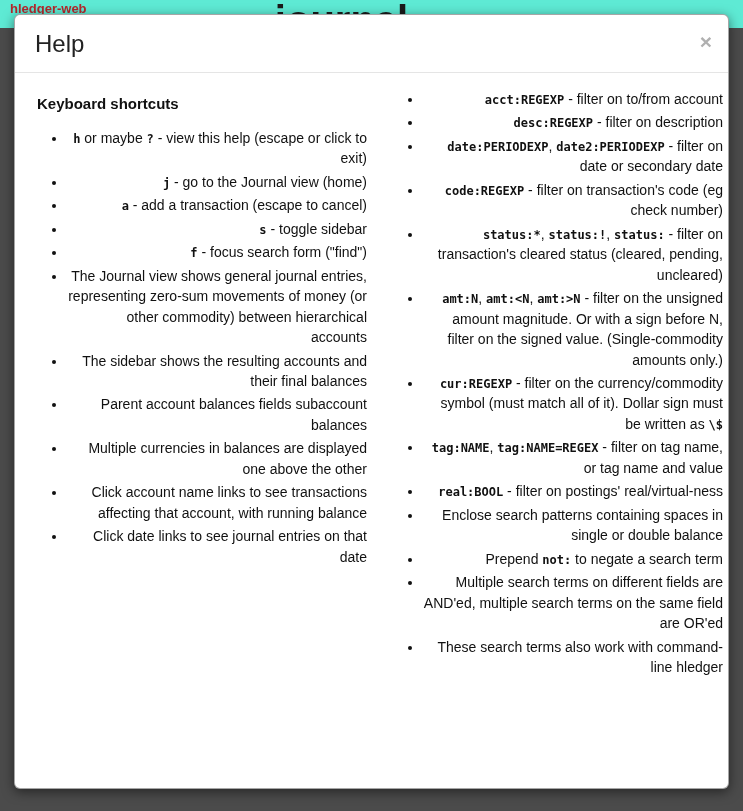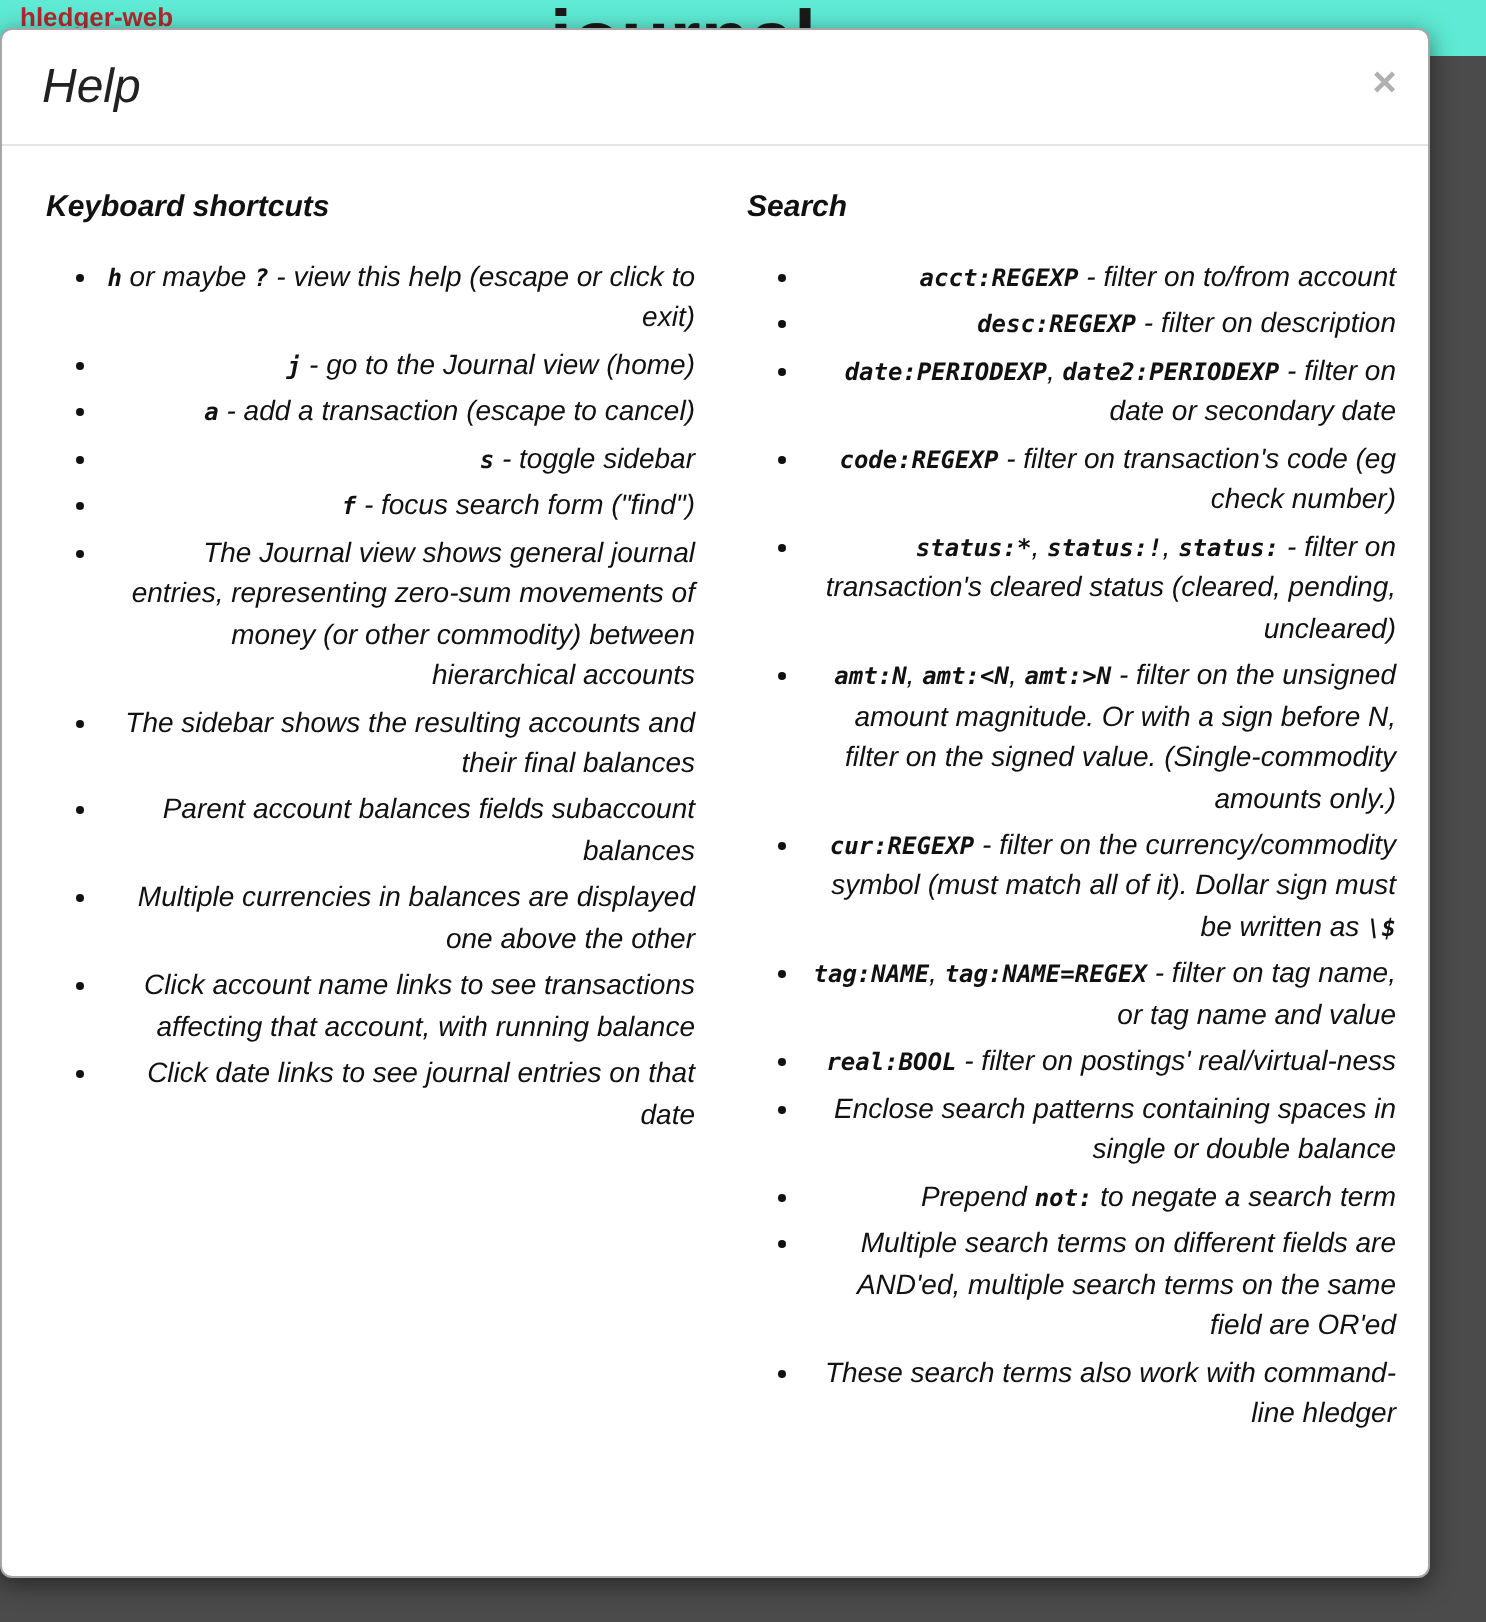--- a/index.html
+++ b/index.html
@@ -35,30 +35,29 @@
     text-align: center;
     font-size: 40px;
     font-weight: bold;
     color: #1a1a1a;
     white-space: nowrap;
   }
 
   
   .modal {
     position: absolute;
-    left: 0;
+    left: 14px;
     top: 14px;
     width: 715px;
     height: 775px;
     background: #ffffff;
     border: 1px solid rgba(0,0,0,0.35);
     border-radius: 6px;
     box-shadow: 0 3px 12px rgba(0,0,0,0.5);
     overflow: hidden;
-    font-style: italic;
   }
   .modal-header {
     position: relative;
     padding: 15px 20px 13px;
     border-bottom: 1px solid #e5e5e5;
   }
   .modal-title {
     font-size: 24px;
     font-weight: 500;
     color: #222;
@@ -70,21 +69,21 @@
     right: 16px;
     font-size: 21px;
     font-weight: bold;
     color: #b0b0b0;
     line-height: 1;
     cursor: pointer;
   }
   .modal-body {
     display: flex;
     gap: 26px;
-    padding: 16px 16px 10px 22px;
+    padding: 16px 5px 10px 22px;
   }
   .col { flex: 1; min-width: 0; }
 
   .section-heading {
     font-size: 15px;
     font-weight: bold;
     color: #111;
     margin: 6px 0 16px 0;
   }
   .section-heading.spaced { margin-top: 26px; }
@@ -134,21 +133,20 @@
       <ul class="help-list">
           <li><span>The Journal view shows general journal entries, representing zero-sum movements of money (or other commodity) between hierarchical accounts</span></li>
           <li><span>The sidebar shows the resulting accounts and their final balances</span></li>
           <li><span>Parent account balances fields subaccount balances</span></li>
           <li><span>Multiple currencies in balances are displayed one above the other</span></li>
           <li><span>Click account name links to see transactions affecting that account, with running balance</span></li>
           <li><span>Click date links to see journal entries on that date</span></li>
         </ul>
     </div>
     <div class="col">
-      <div class="section-heading">Search</div>
       <ul class="help-list">
           <li><span class="code">acct:REGEXP</span><span> - filter on to/from account</span></li>
           <li><span class="code">desc:REGEXP</span><span> - filter on description</span></li>
           <li><span class="code">date:PERIODEXP</span><span>, </span><span class="code">date2:PERIODEXP</span><span> - filter on date or secondary date</span></li>
           <li><span class="code">code:REGEXP</span><span> - filter on transaction's code (eg check number)</span></li>
           <li><span class="code">status:*</span><span>, </span><span class="code">status:!</span><span>, </span><span class="code">status:</span><span> - filter on transaction's cleared status (cleared, pending, uncleared)</span></li>
           <li><span class="code">amt:N</span><span>, </span><span class="code">amt:&lt;N</span><span>, </span><span class="code">amt:&gt;N</span><span> - filter on the unsigned amount magnitude. Or with a sign before N, filter on the signed value. (Single-commodity amounts only.)</span></li>
           <li><span class="code">cur:REGEXP</span><span> - filter on the currency/commodity symbol (must match all of it). Dollar sign must be written as </span><span class="code">\$</span></li>
           <li><span class="code">tag:NAME</span><span>, </span><span class="code">tag:NAME=REGEX</span><span> - filter on tag name, or tag name and value</span></li>
           <li><span class="code">real:BOOL</span><span> - filter on postings' real/virtual-ness</span></li>

